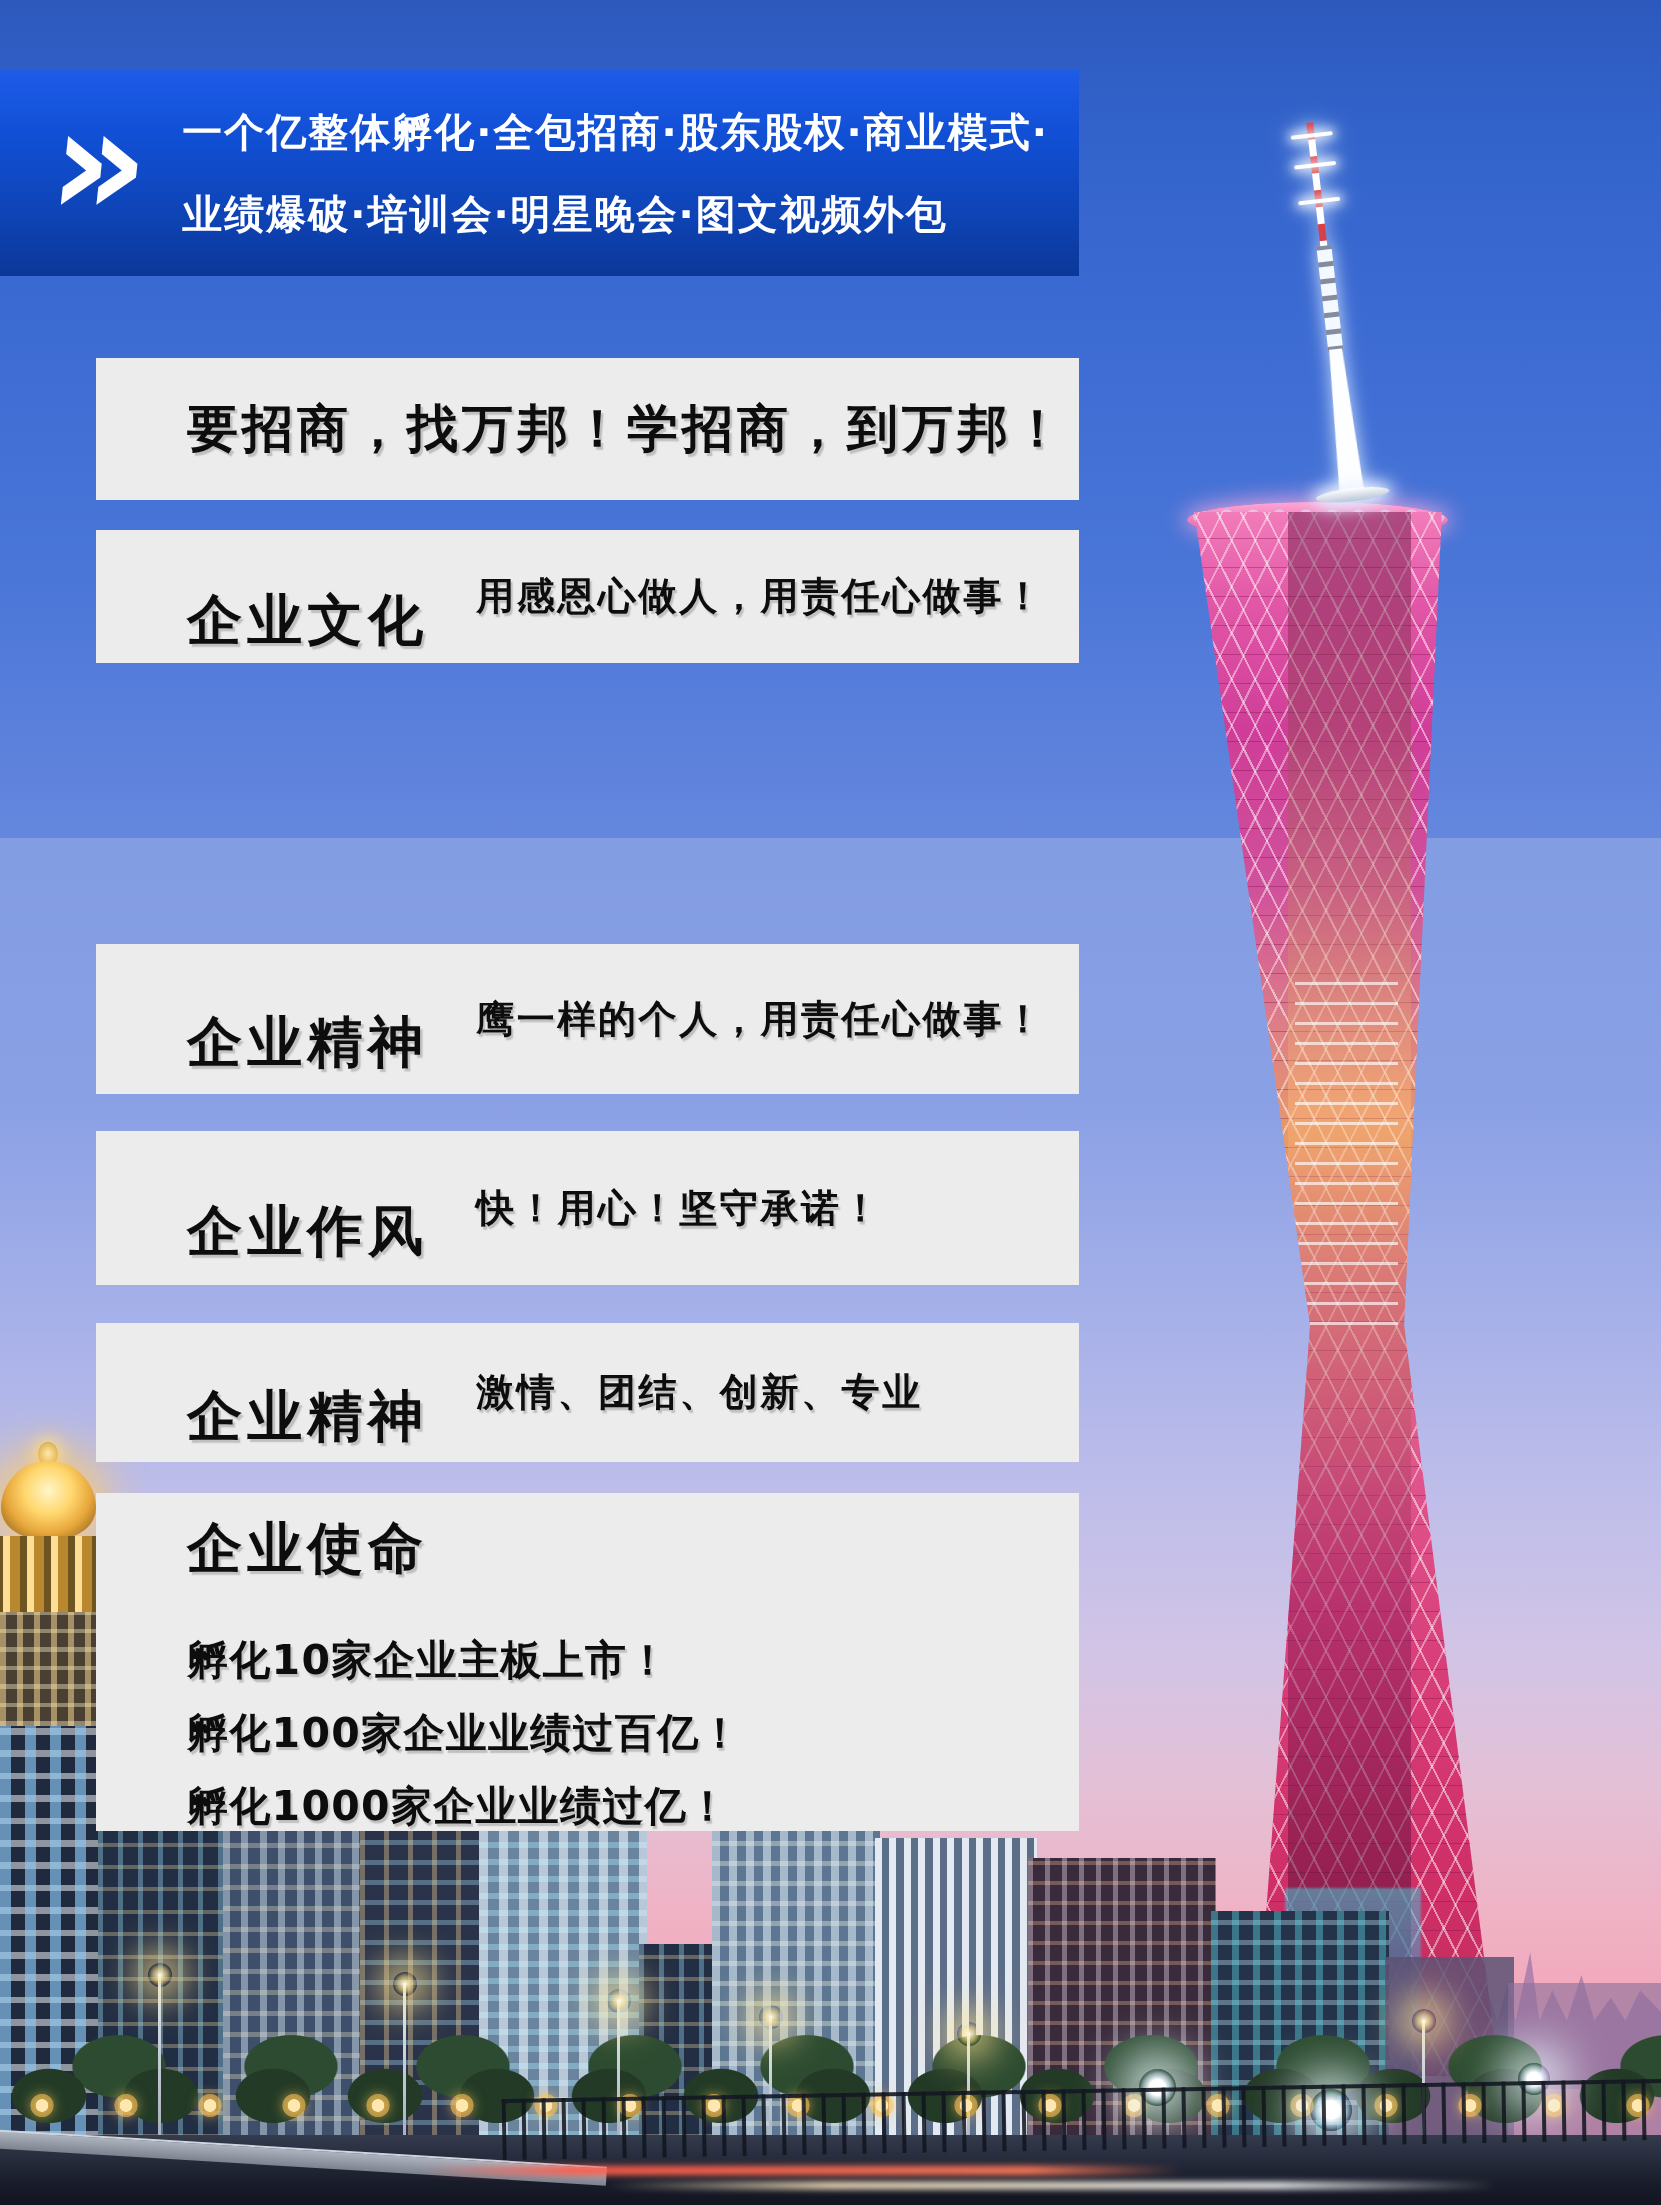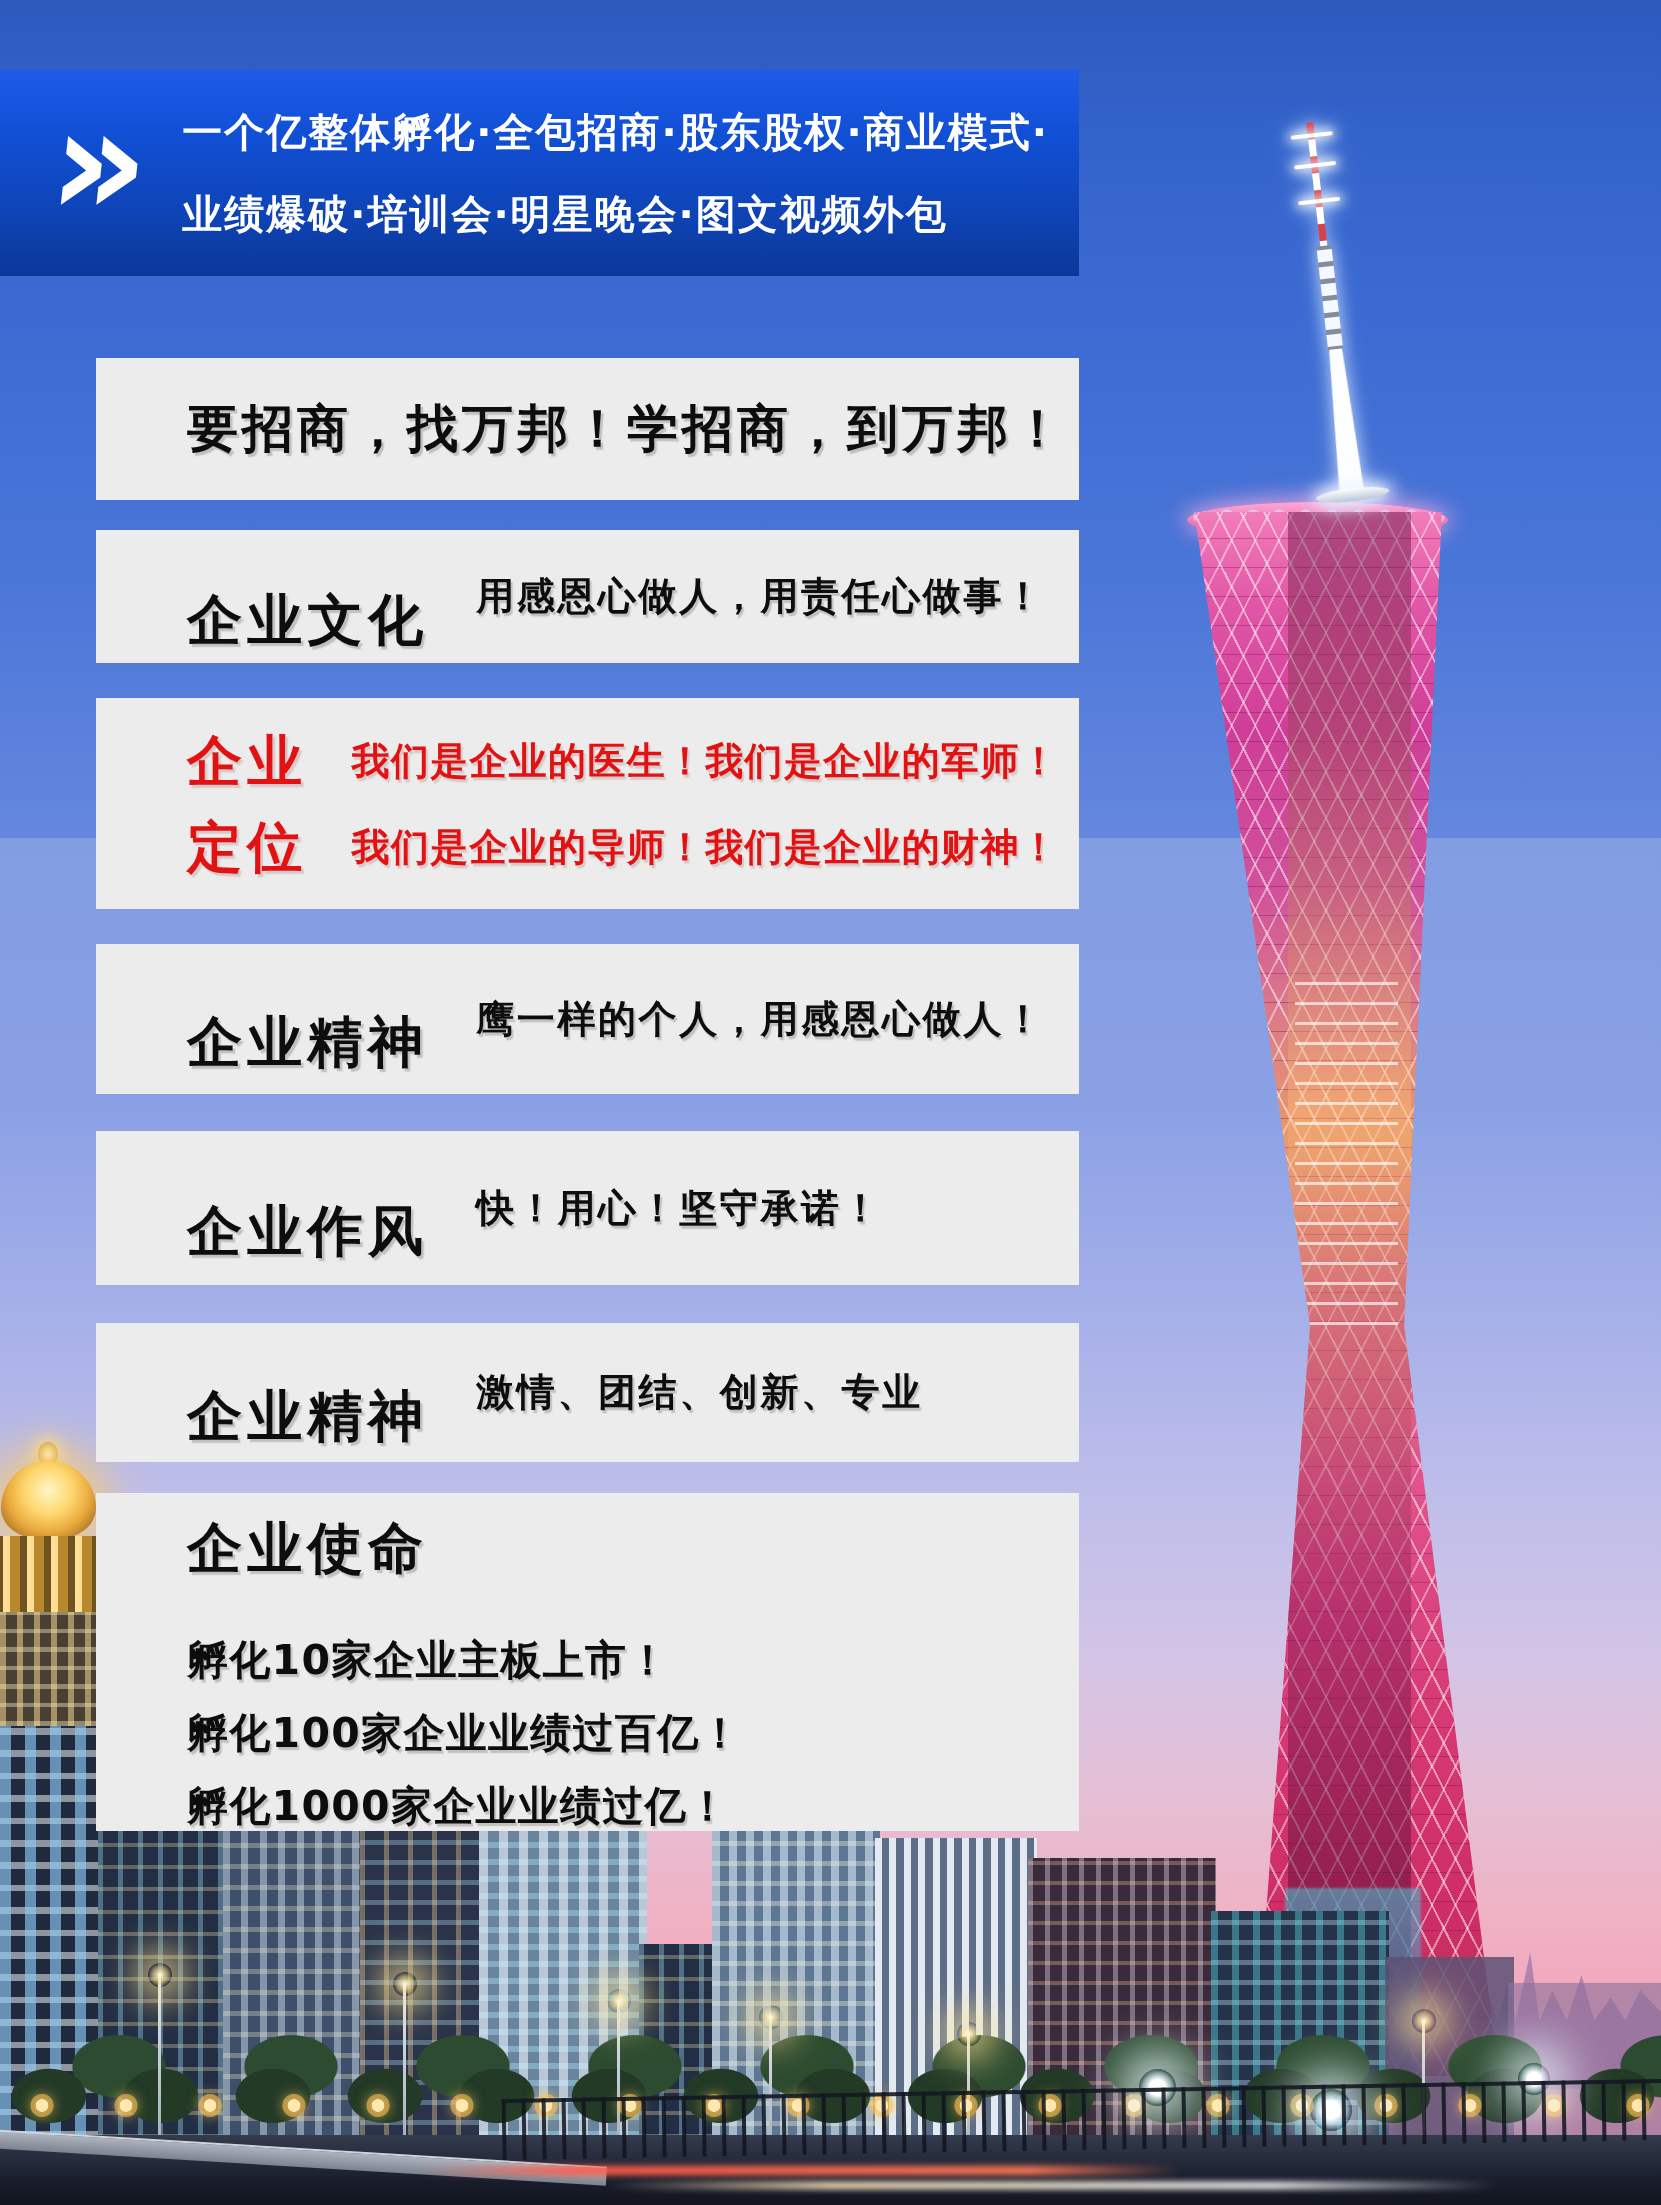--- a/index.html
+++ b/index.html
@@ -230,37 +230,25 @@
       </div>
   </div>
 
   <div class="box" style="top:530px;height:133px">
     <div class="row">
       <span class="title">企业文化</span>
       <span class="subtitle">用感恩心做人，用责任心做事！</span>
     </div>
   </div>
 
-  <div class="box" style="top:698px;height:211px">
-    <div class="row">
-      <div class="pos-title red">
-        <div>企业</div>
-        <div>定位</div>
-      </div>
-      <div class="pos-lines red">
-        <div>我们是企业的医生！我们是企业的军师！</div>
-        <div>我们是企业的导师！我们是企业的财神！</div>
-      </div>
-    </div>
-  </div>
 
   <div class="box" style="top:944px;height:150px">
     <div class="row">
       <span class="title">企业精神</span>
-      <span class="subtitle">鹰一样的个人，用感恩心做人！</span>
+      <span class="subtitle">鹰一样的个人，用责任心做事！</span>
     </div>
   </div>
 
   <div class="box" style="top:1131px;height:154px">
     <div class="row">
       <span class="title">企业作风</span>
       <span class="subtitle">快！用心！坚守承诺！</span>
     </div>
   </div>
 

